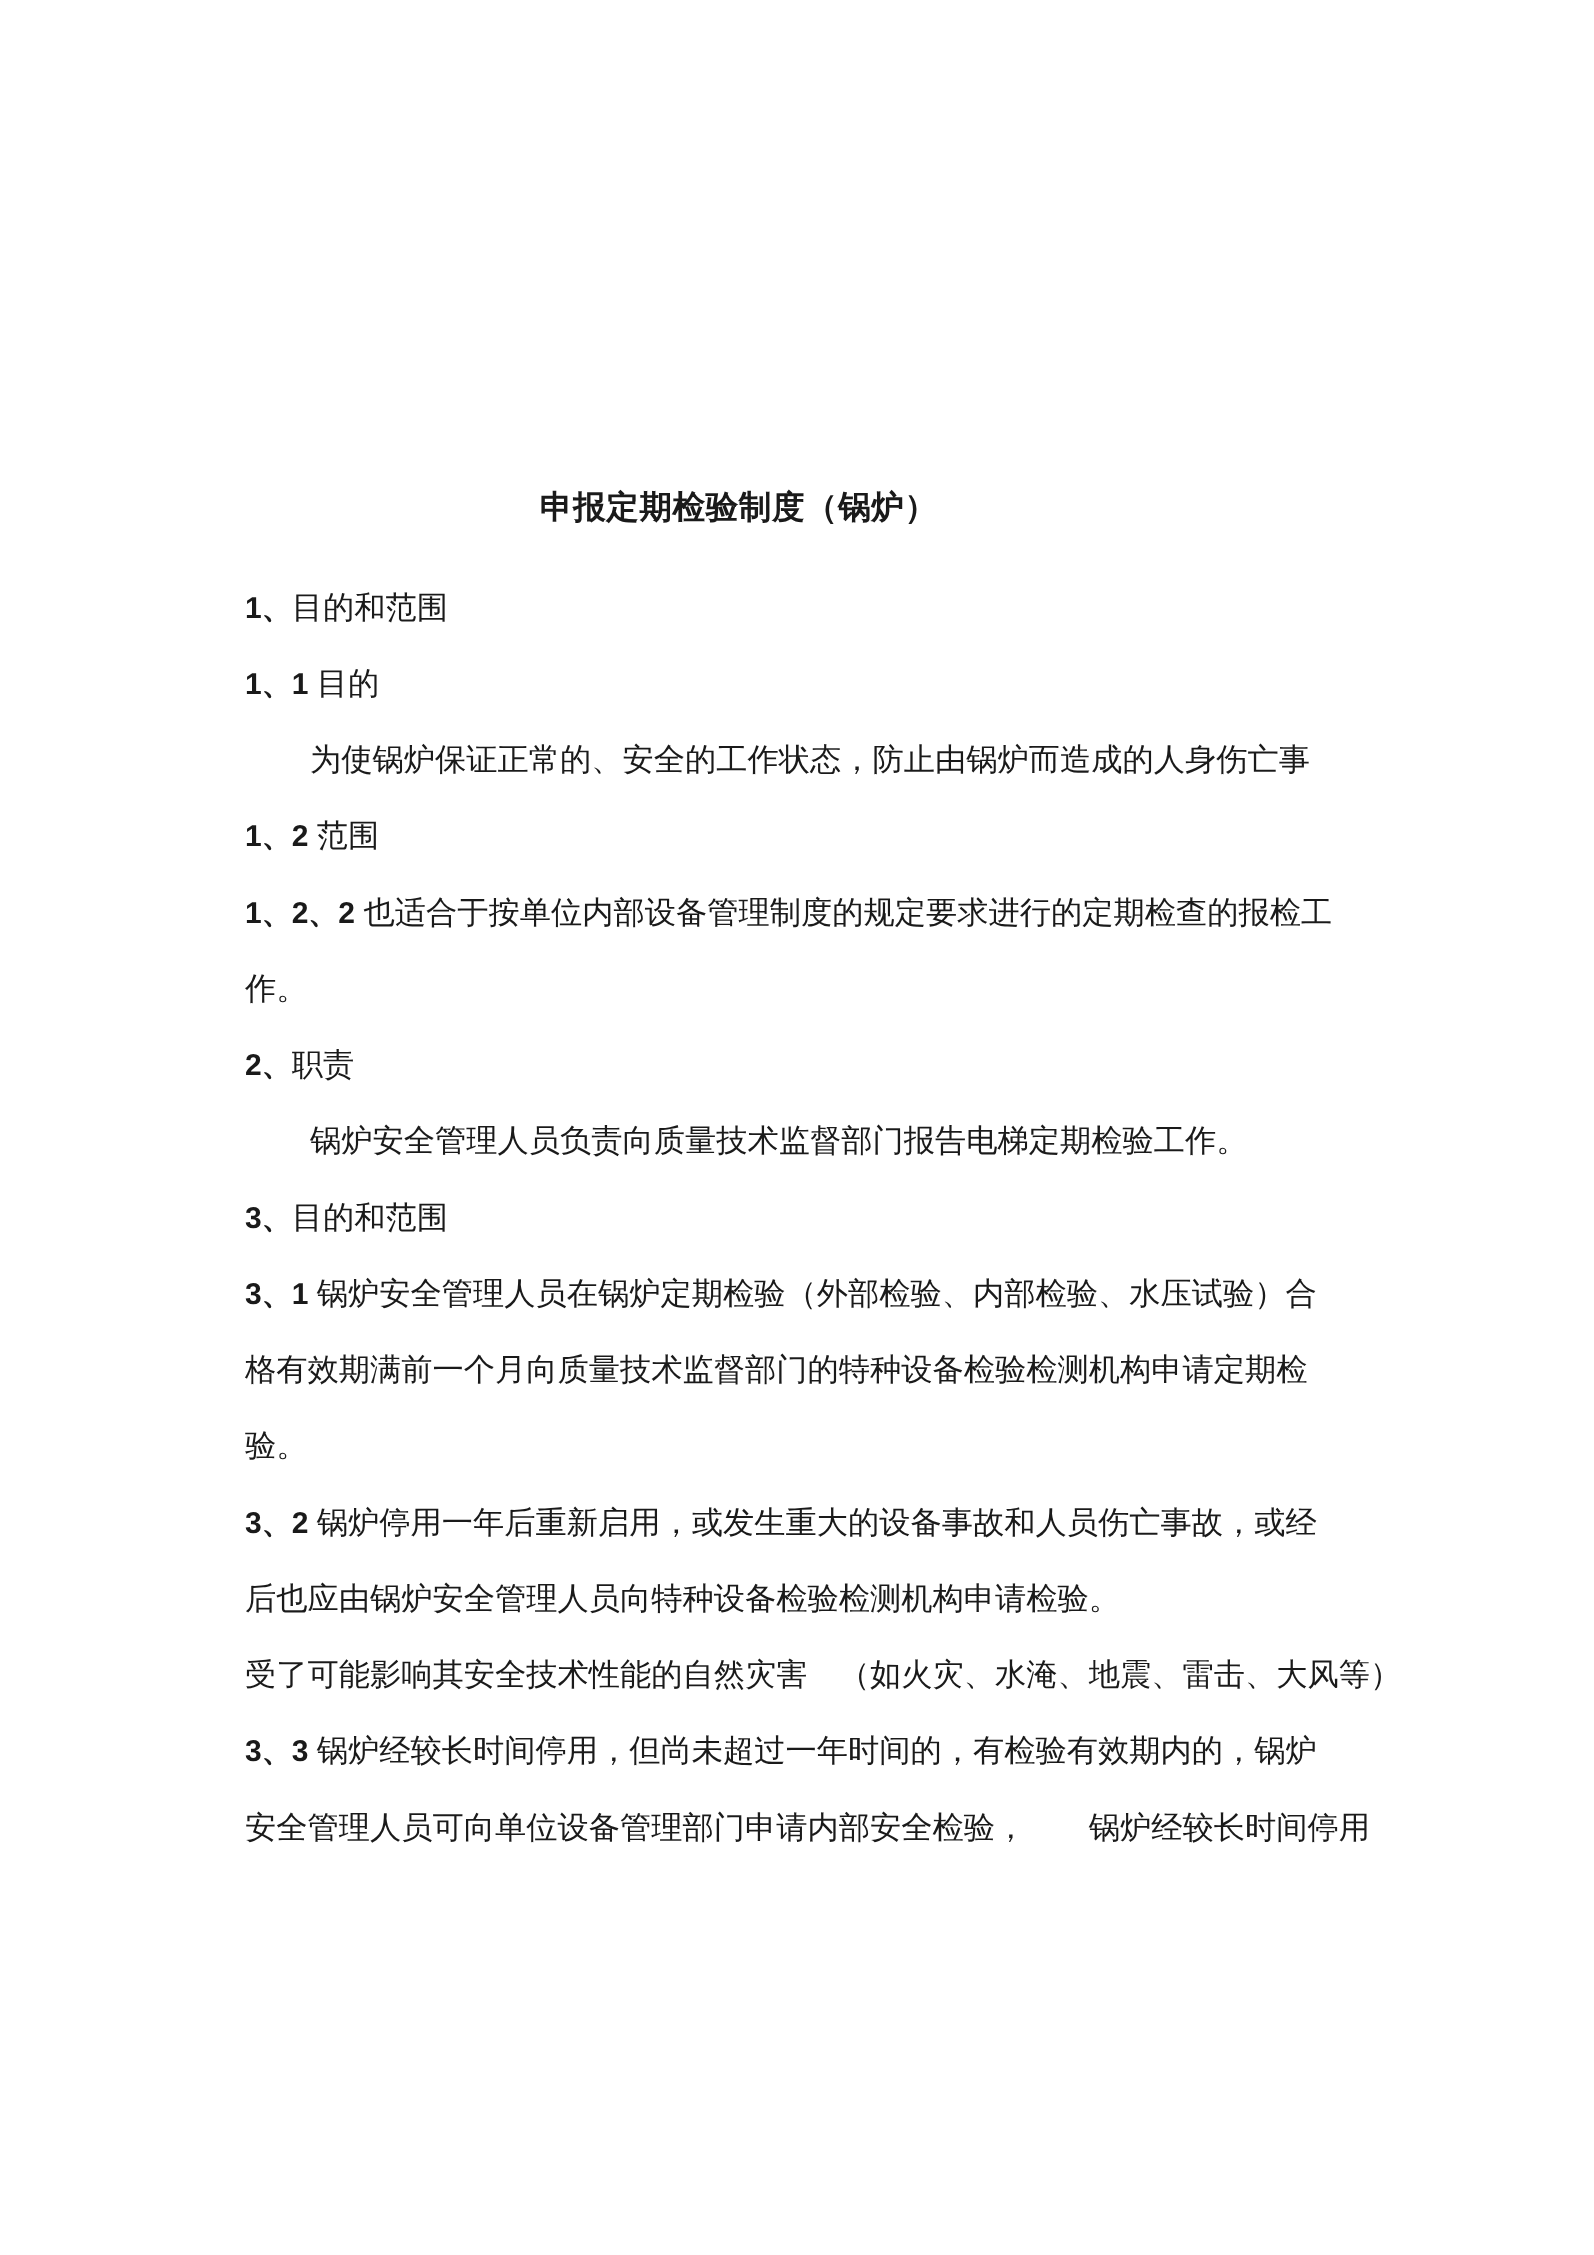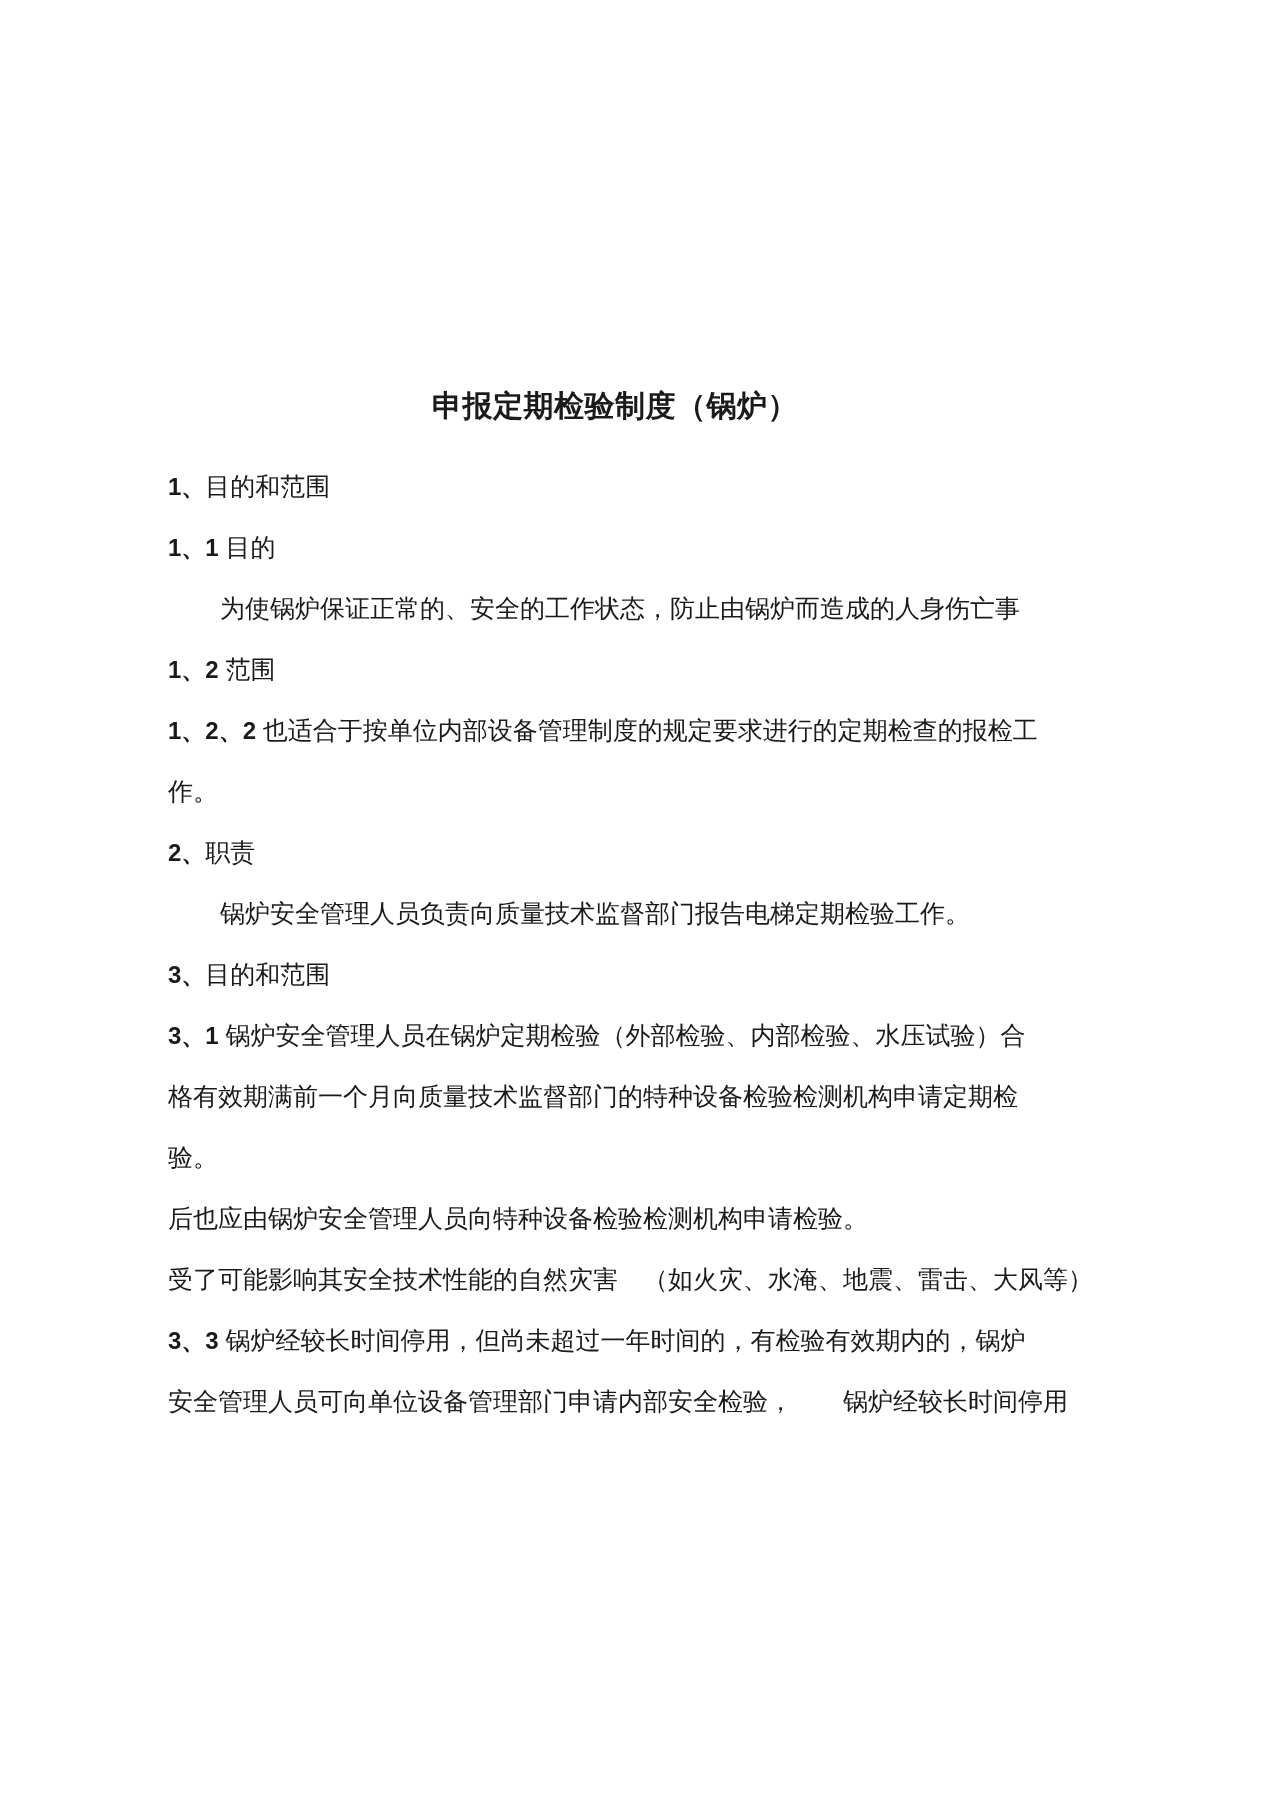--- a/index.html
+++ b/index.html
@@ -16,34 +16,35 @@
   }
   .doc-page {
     box-sizing: border-box;
     width: 1275px;
     height: 1804px;
     padding: 0 85px 0 168px;
   }
   .doc-title {
     padding-top: 385px;
     padding-left: 264px;
-    font-size: 30px;
+    font-size: 26px;
     font-weight: bold;
     line-height: 42px;
     letter-spacing: 0.5px;
     white-space: pre;
   }
   .doc-lines {
     margin-top: 44px;
     font-size: 25px;
   }
   .line {
     height: 61px;
     line-height: 31px;
     white-space: pre;
+    margin-left: 28px;
   }
   .line.indent {
     padding-left: 52px;
   }
   .num {
     font-family: "Liberation Sans", "DejaVu Sans", sans-serif;
     font-weight: bold;
     font-size: 24px;
     white-space: pre;
   }
@@ -77,20 +78,21 @@
     <div class="line indent"><span>锅炉安全管理人员负责向质量技术监督部门报告电梯定期检验工作。</span></div>
 
     <div class="line"><span class="num">3、</span><span>目的和范围</span></div>
 
     <div class="line"><span class="num">3、1 </span><span>锅炉安全管理人员在锅炉定期检验（外部检验、内部检验、水压试验）合</span></div>
 
     <div class="line"><span>格有效期满前一个月向质量技术监督部门的特种设备检验检测机构申请定期检</span></div>
 
     <div class="line"><span>验。</span></div>
 
+    <div class="line"><span class="num">3、2 </span><span>锅炉停用一年后重新启用，或发生重大的设备事故和人员伤亡事故，或经</span></div>
 
     <div class="line"><span>后也应由锅炉安全管理人员向特种设备检验检测机构申请检验。</span></div>
 
     <div class="line"><span>受了可能影响其安全技术性能的自然灾害　（如火灾、水淹、地震、雷击、大风等）</span></div>
 
     <div class="line"><span class="num">3、3 </span><span>锅炉经较长时间停用，但尚未超过一年时间的，有检验有效期内的，锅炉</span></div>
 
     <div class="line"><span>安全管理人员可向单位设备管理部门申请内部安全检验，　　锅炉经较长时间停用</span></div>
 
   </div>

